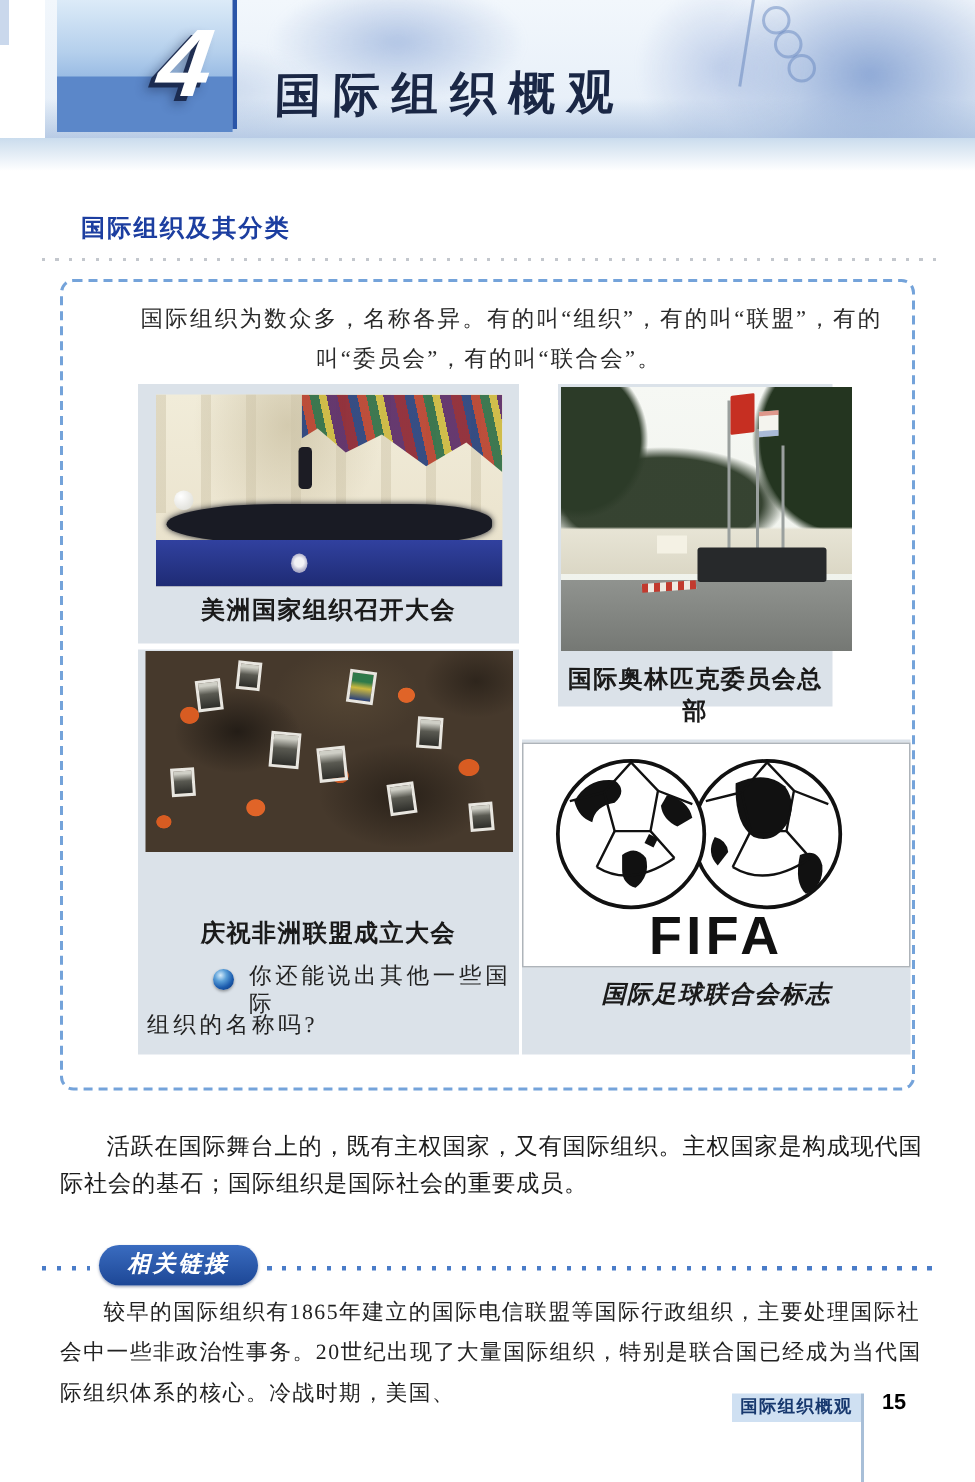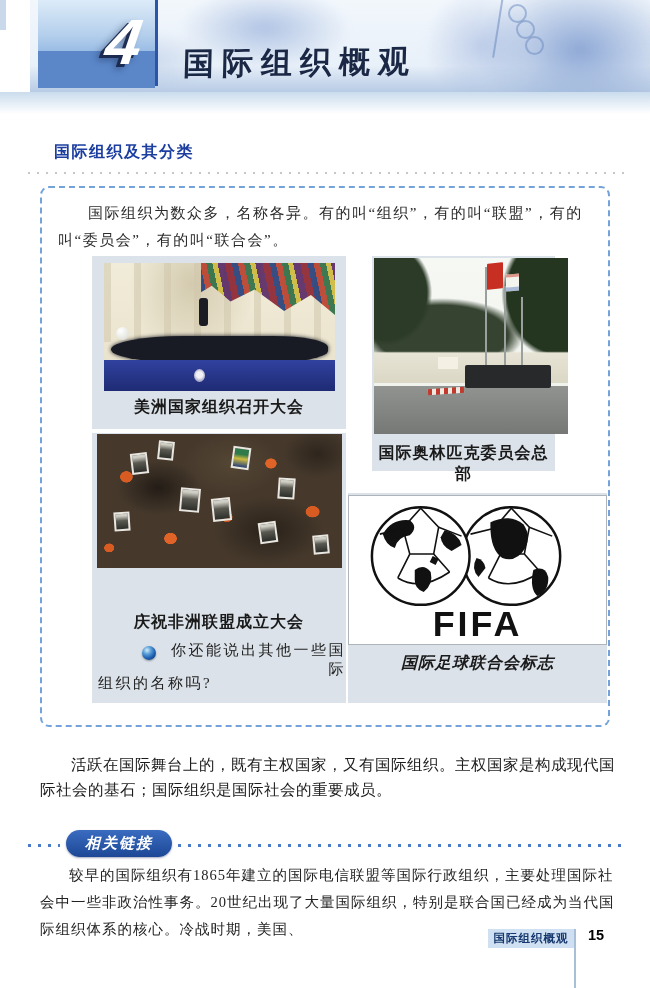--- a/index.html
+++ b/index.html
@@ -45,21 +45,21 @@
   .section-heading{position:absolute;left:54px;top:142px;
                    font-family:"Liberation Sans","DejaVu Sans",sans-serif;
                    font-size:16px;font-weight:700;color:#1c3ea0;letter-spacing:1.5px;}
   .dotted-sep{position:absolute;left:28px;top:172px;width:596px;height:2px;
               background:repeating-linear-gradient(90deg,#c3c7cd 0 2px,transparent 2px 9px);}
 
   
   .intro-box{position:absolute;left:40px;top:186px;width:570px;height:541px;box-sizing:border-box;
              border:2px dashed #74a3da;border-radius:9px;background:#ffffff;}
   .intro-par{position:absolute;left:16px;top:12px;width:536px;font-size:15px;line-height:27px;
-             color:#2a2a2a;text-indent:2em;letter-spacing:1.5px;}
+             color:#2a2a2a;text-indent:2em;letter-spacing:1.5px;text-align:center;}
 
   .panel{position:absolute;background:#dbe2e9;}
   .panel-a{left:50px;top:68px;width:254px;height:173px;}
   .panel-c{left:330px;top:68px;width:183px;height:215px;}
   .panel-b{left:50px;top:245px;width:254px;height:270px;}
   .panel-d{left:306px;top:305px;width:259px;height:210px;}
 
   .photo{position:absolute;overflow:hidden;}
   .caption{position:absolute;left:0;width:100%;text-align:center;
            font-family:"Liberation Sans","DejaVu Sans",sans-serif;
@@ -135,21 +135,21 @@
   
   .fifa-box{position:absolute;left:0;top:2px;width:259px;height:150px;box-sizing:border-box;
             background:#ffffff;border:1px solid #aeb4ba;}
   .fifa-box svg{display:block;width:100%;height:100%;}
 
   
   .q-icon{position:absolute;left:50px;top:213px;width:14px;height:14px;border-radius:50%;
           background:radial-gradient(circle at 36% 30%,#d6ecfa 0%,#5a9fd8 30%,#1c5cae 62%,#0a2d6a 100%);
           box-shadow:0 1px 2px rgba(0,0,0,.35);}
   .q-line{position:absolute;font-size:15px;color:#222222;letter-spacing:2.5px;}
-  .q-line1{left:74px;top:208px;text-align:right;}
+  .q-line1{left:74px;top:208px;}
   .q-line2{left:6px;top:241px;}
 
   
   .body-par{position:absolute;left:40px;top:752px;width:580px;font-size:15.5px;line-height:25px;
             color:#1b1b1b;text-indent:2em;letter-spacing:.5px;}
   .dots{position:absolute;height:3px;
         background:repeating-linear-gradient(90deg,#4a7cc8 0 3px,transparent 3px 10px);}
   .dots-left{left:28px;top:844px;width:32px;}
   .dots-right{left:178px;top:844px;width:446px;}
   .related-pill{position:absolute;left:66px;top:830px;width:106px;height:27px;border-radius:14px;

